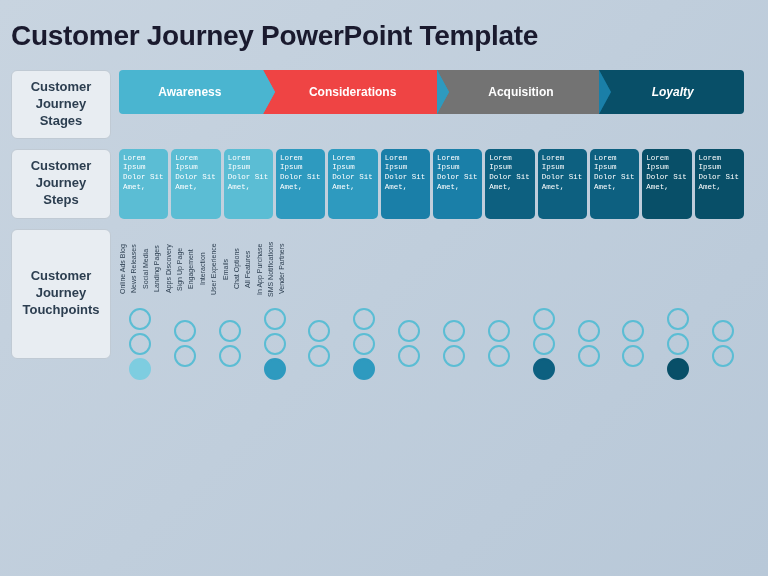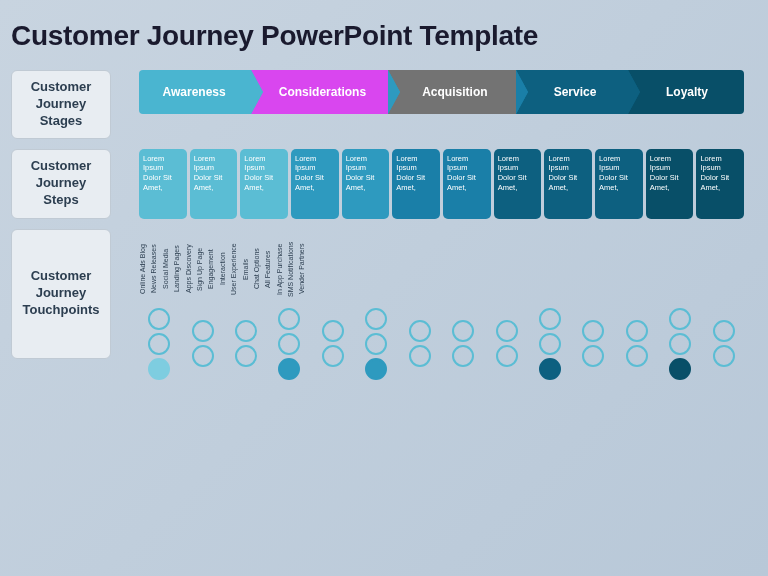--- a/index.html
+++ b/index.html
@@ -23,21 +23,20 @@
       color: #1a1a2e;
       margin-bottom: 18px;
       letter-spacing: -0.3px;
     }
 
     
     .row {
       display: flex;
       align-items: stretch;
       margin-bottom: 10px;
-      gap: 20px;
     }
     .row-label {
       width: 100px;
       min-width: 100px;
       background: #e8edf2;
       border: 1px solid #c0cad4;
       border-radius: 6px;
       display: flex;
       align-items: center;
       justify-content: center;
@@ -89,43 +88,44 @@
       height: 0;
       border-top: 22px solid transparent;
       border-bottom: 22px solid transparent;
     }
     .chevron:first-child::before { display: none; }
     .chevron:first-child { padding-left: 10px; border-radius: 4px 0 0 4px; }
 
     .ch-awareness { background: #4ab5d0; }
     .ch-awareness::after { border-left: 12px solid #4ab5d0; }
 
-    .ch-considerations { background: #d946ef; }
+    .ch-considerations { background: #ef4444; }
     .ch-considerations::before { border-left: 12px solid #4ab5d0; }
     .ch-considerations::after { border-left: 12px solid #2e9abf; }
 
     .ch-acquisition { background: #737373; }
     .ch-acquisition::before { border-left: 12px solid #2e9abf; }
     .ch-acquisition::after { border-left: 12px solid #1a7fa8; }
 
     .ch-service { background: #0d6080; }
     .ch-service::before { border-left: 12px solid #1a7fa8; }
     .ch-service::after { border-left: 12px solid #0d6080; }
 
-    .ch-loyalty { background: #084f68; }
+    .ch-loyalty { background: #084f68; font-style: italic; }
     .ch-loyalty::before { border-left: 12px solid #0d6080; }
     .ch-loyalty::after { display: none; }
     .ch-loyalty { border-radius: 0 4px 4px 0; padding-right: 16px; }
 
     
     .steps-container {
       display: flex;
       flex: 1;
       gap: 3px;
       align-items: center;
+      font-family: Liberation Mono, monospace;
     }
     .step-card {
       flex: 1;
       background: #5bbdd4;
       border-radius: 5px;
       padding: 5px 4px;
       font-size: 7.5px;
       color: white;
       line-height: 1.3;
       height: 70px;
@@ -184,21 +184,20 @@
 
 <div class="slide">
   <h1 class="title">Customer Journey PowerPoint Template</h1>
 
   <div class="row">
     <div class="row-label">Customer<br>Journey Stages</div>
     <div class="stages-container">
       <div class="chevron ch-awareness" style="flex:1.1; z-index:5;">Awareness</div>
       <div class="chevron ch-considerations" style="flex:1.3; z-index:4;">Considerations</div>
       <div class="chevron ch-acquisition" style="flex:1.2; z-index:3;">Acquisition</div>
-      <div class="chevron ch-service" style="flex:1; z-index:2;">Service</div>
       <div class="chevron ch-loyalty" style="flex:1; z-index:1;">Loyalty</div>
     </div>
   </div>
 
   <div class="row" style="margin-top:8px;">
     <div class="row-label">Customer<br>Journey Steps</div>
     <div class="steps-container">
       <div class="step-card">Lorem Ipsum Dolor Sit Amet,</div>
       <div class="step-card">Lorem Ipsum Dolor Sit Amet,</div>
       <div class="step-card">Lorem Ipsum Dolor Sit Amet,</div>

